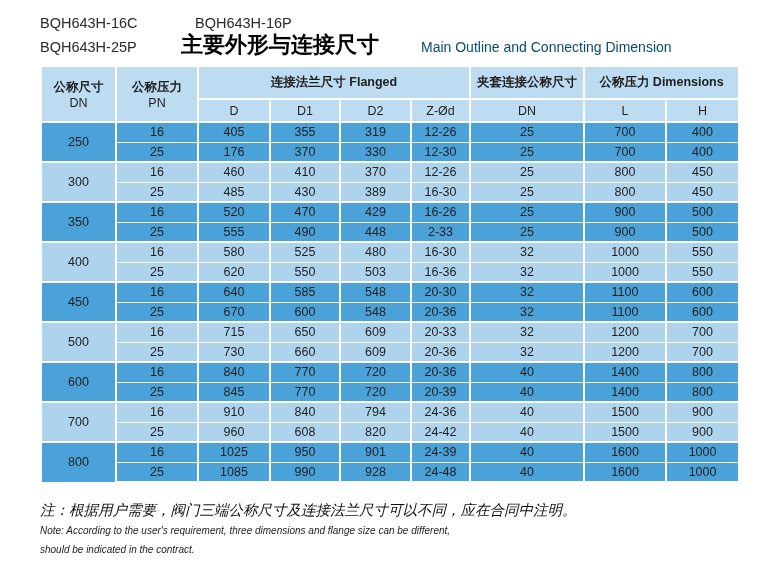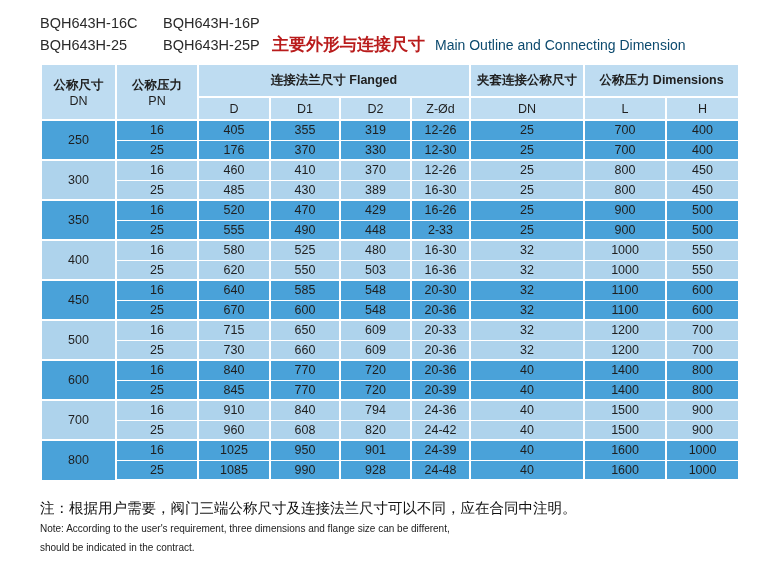--- a/index.html
+++ b/index.html
@@ -6,24 +6,24 @@
   html, body { background: #ffffff; }
   body {
     width: 778px; height: 588px;
     font-family: "Liberation Sans", sans-serif;
     color: var(--text, #1f1f1f);
     overflow: hidden;
   }
   .page { position: relative; width: 778px; height: 588px; padding: 13px 0 0 40px; }
 
   
-  .title-row { display: flex; align-items: baseline; font-size: 14.5px; line-height: 21px; color: #2a2a2a; }
+  .title-row { display: flex; align-items: baseline; font-size: 14.5px; line-height: 21px; color: #2a2a2a; gap: 32px; }
   .model-a { display: inline-block; width: 123px; }
   .model-b { display: inline-block; width: 107px; }
-  .cn-title { font-weight: bold; font-size: 17px; margin: 0 10px 0 2px; color: #b91c1c; }
+  .cn-title { font-weight: bold; font-size: 22px; margin: 0 10px 0 2px; color: #000000; }
   .en-title { font-size: 14px; color: #0c4a6e; }
 
   
   table.spec {
     border-collapse: collapse;
     table-layout: fixed;
     width: 698px;
     margin-top: 7px;
   }
   table.spec th, table.spec td {
@@ -41,36 +41,35 @@
   .cn-head { font-weight: bold; font-size: 12.5px; margin-top: 28px; }
   .sub-head { font-weight: normal; font-size: 12.5px; }
 
   tbody td { height: 20px; }
   tbody tr.dark td { background: var(--row-dark, #4aa2d9); }
   tbody tr.light td { background: var(--row-light, #aed3ec); }
   tbody tr.row1 td { border-bottom-width: 1px; }
   tbody tr.row2 td { border-top-width: 1px; }
 
   
-  .notes { margin-top: 17px; }
+  .notes { margin-top: 17px; font-style: italic; }
   .note-cn { font-size: 14.5px; line-height: 21px; color: #111; }
   .note-en { font-size: 10px; line-height: 19px; color: #222; }
 </style>
 </head>
 <body style="--header-bg: #bedcf1; --row-dark: #4aa2d9; --row-light: #aed3ec; --text: #1f1f1f;">
 
 <div class="page">
 
   <header>
     <div class="title-row">
       <span class="model-a">BQH643H-16C</span>
       <span class="model-b">BQH643H-16P</span>
     </div>
     <div class="title-row">
-      <span class="model-a">BQH643H-25</span>
       <span class="model-b">BQH643H-25P</span>
       <span class="cn-title">主要外形与连接尺寸</span>
       <span class="en-title">Main Outline and Connecting Dimension</span>
     </div>
   </header>
 
   <table class="spec">
     <colgroup>
       <col style="width:75px">
         <col style="width:82px">

